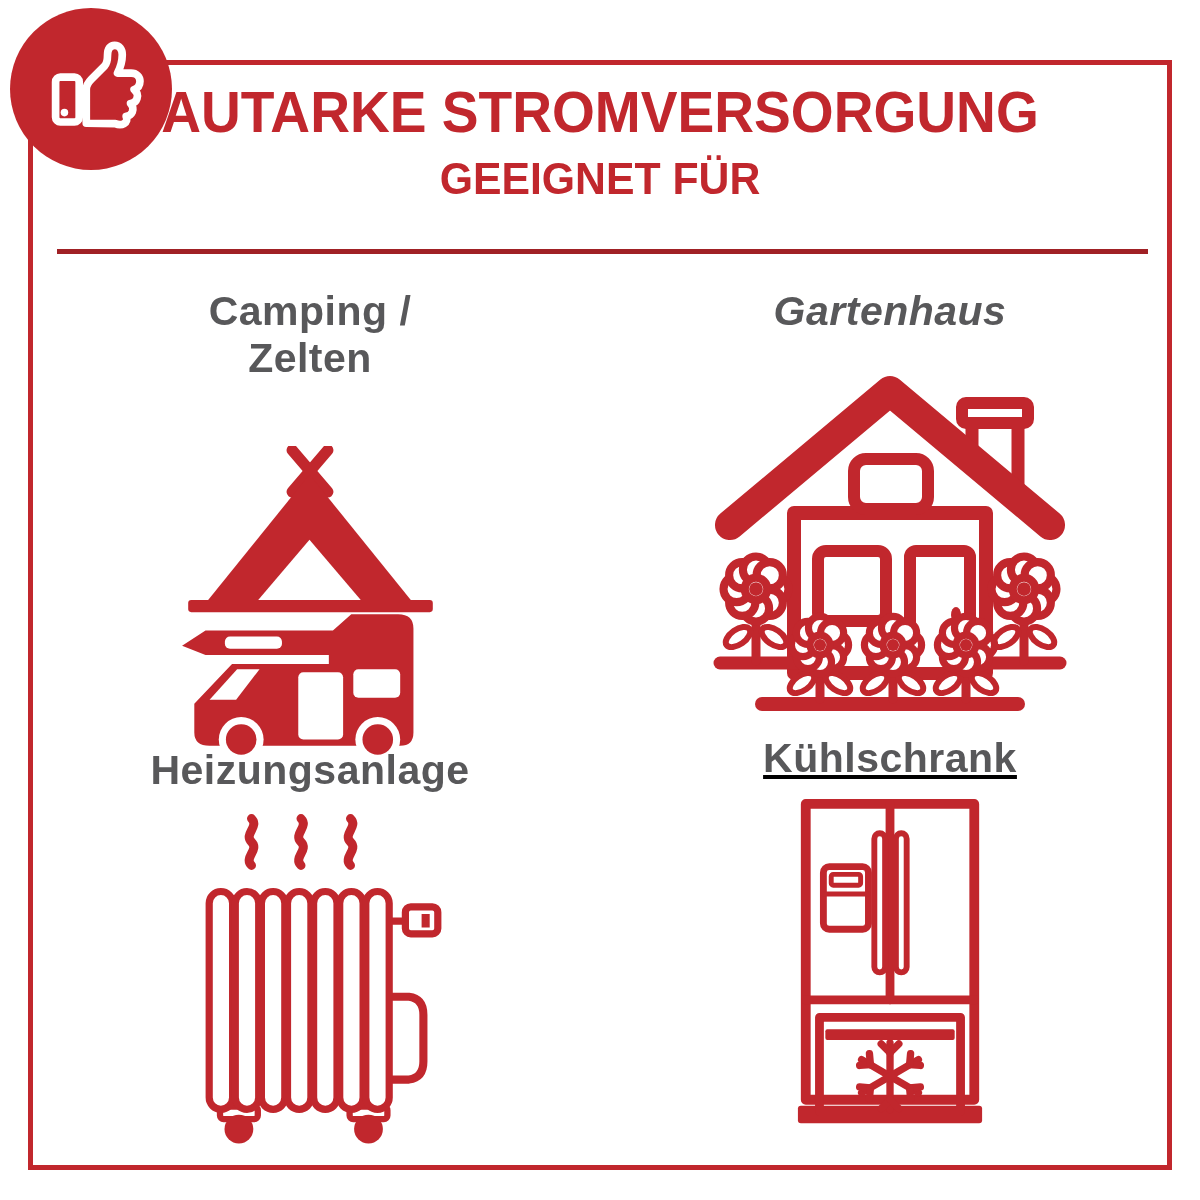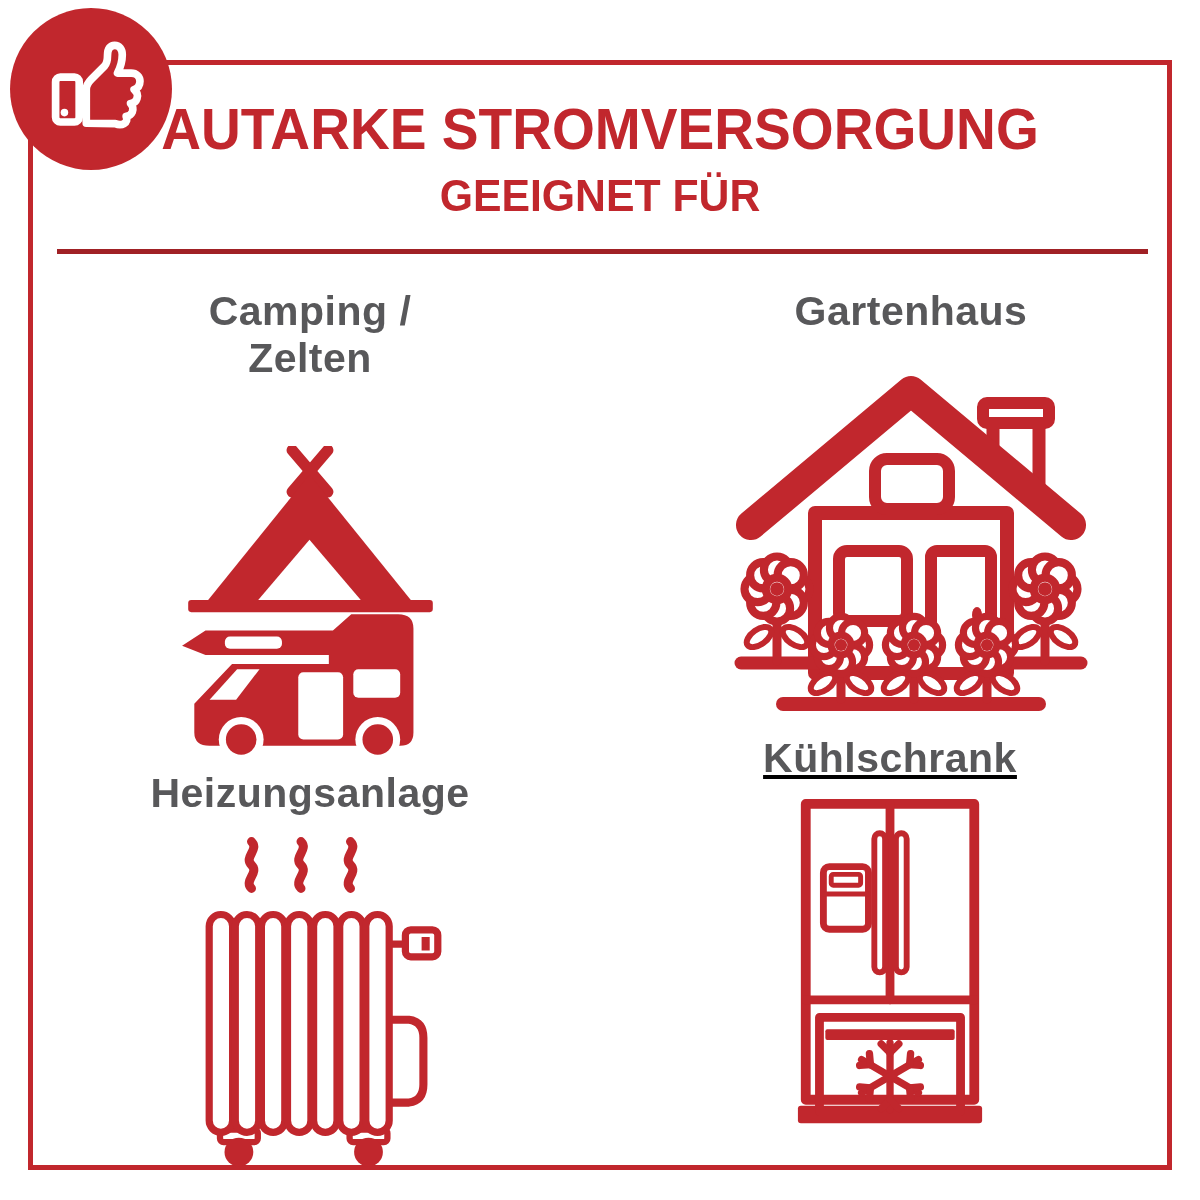--- a/index.html
+++ b/index.html
@@ -22,41 +22,41 @@
     box-sizing:border-box;
   }
   .badge{
     position:absolute;left:10px;top:8px;width:162px;height:162px;
     background:var(--red);border-radius:50%;
     display:flex;align-items:center;justify-content:center;
   }
   .badge svg{width:118px;height:118px;}
   .header{
     position:absolute;left:28px;top:78px;width:1144px;
-    text-align:center;color:var(--red);margin-top:17px;
+    text-align:center;color:var(--red);
   }
   .header h1{
     margin:0;font-size:58px;font-weight:bold;letter-spacing:0px;
     transform:scaleX(0.95);transform-origin:center;white-space:nowrap;
   }
   .header h2{
     margin:8px 0 0 0;font-size:45px;font-weight:bold;
     transform:scaleX(0.95);transform-origin:center;
   }
   .separator{
     position:absolute;left:57px;top:249px;width:1091px;height:5px;
     background:var(--red-dark);
   }
   .cell{
     position:absolute;width:510px;
     display:flex;flex-direction:column;align-items:center;
   }
   .cell-camping{left:55px;top:288px;gap:48px;}
-  .cell-gartenhaus{left:656px;top:288px;}
-  .cell-heizung{left:55px;top:770px;}
+  .cell-gartenhaus{left:635px;top:288px;font-style:italic;}
+  .cell-heizung{left:55px;top:747px;}
   .cell-kuehlschrank{left:635px;top:735px;text-decoration:underline;}
   .item-label{
     color:var(--text-gray);font-size:41px;font-weight:bold;
     letter-spacing:0.5px;line-height:47px;text-align:center;
     max-width:320px;
   }
   .icon-wrap{color:var(--red);line-height:0;}
   .cell-camping .icon-wrap{margin-top:16px;}
   .cell-gartenhaus .icon-wrap{margin-top:28px;}
   .cell-heizung .icon-wrap{margin-top:12px;}

